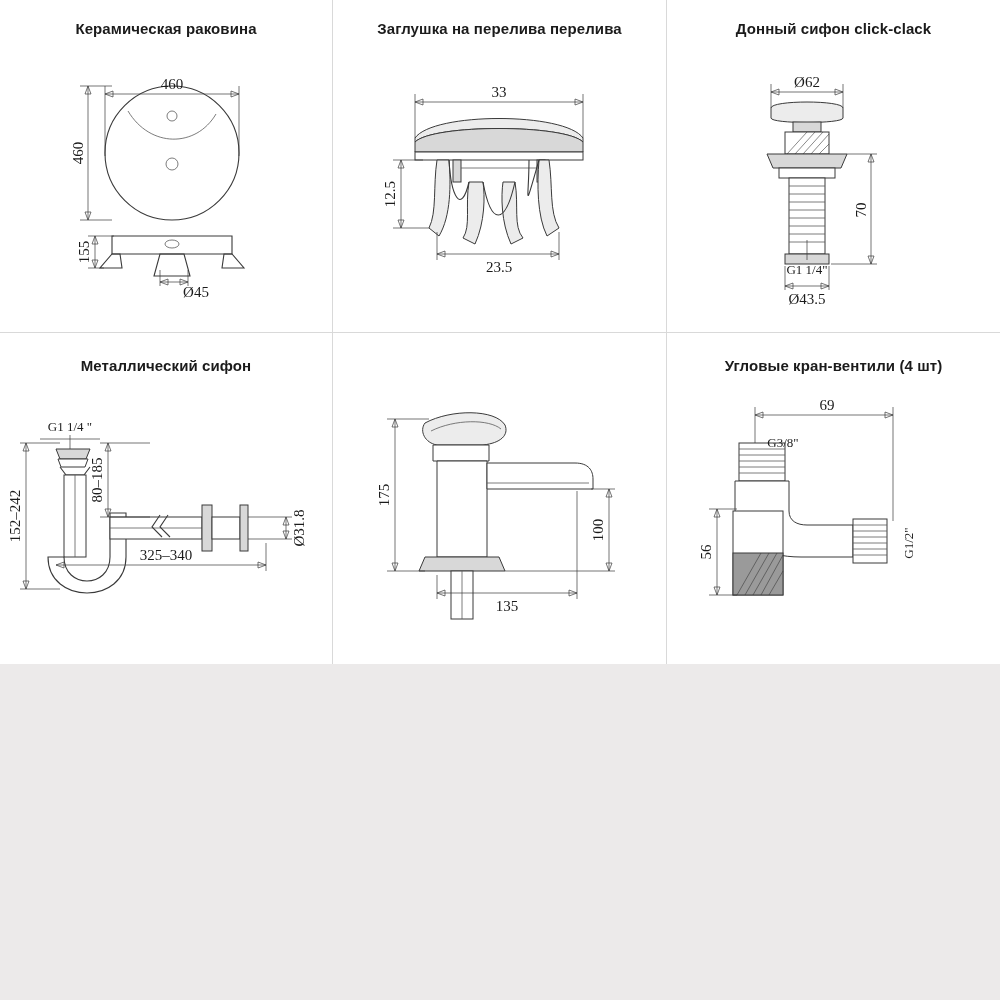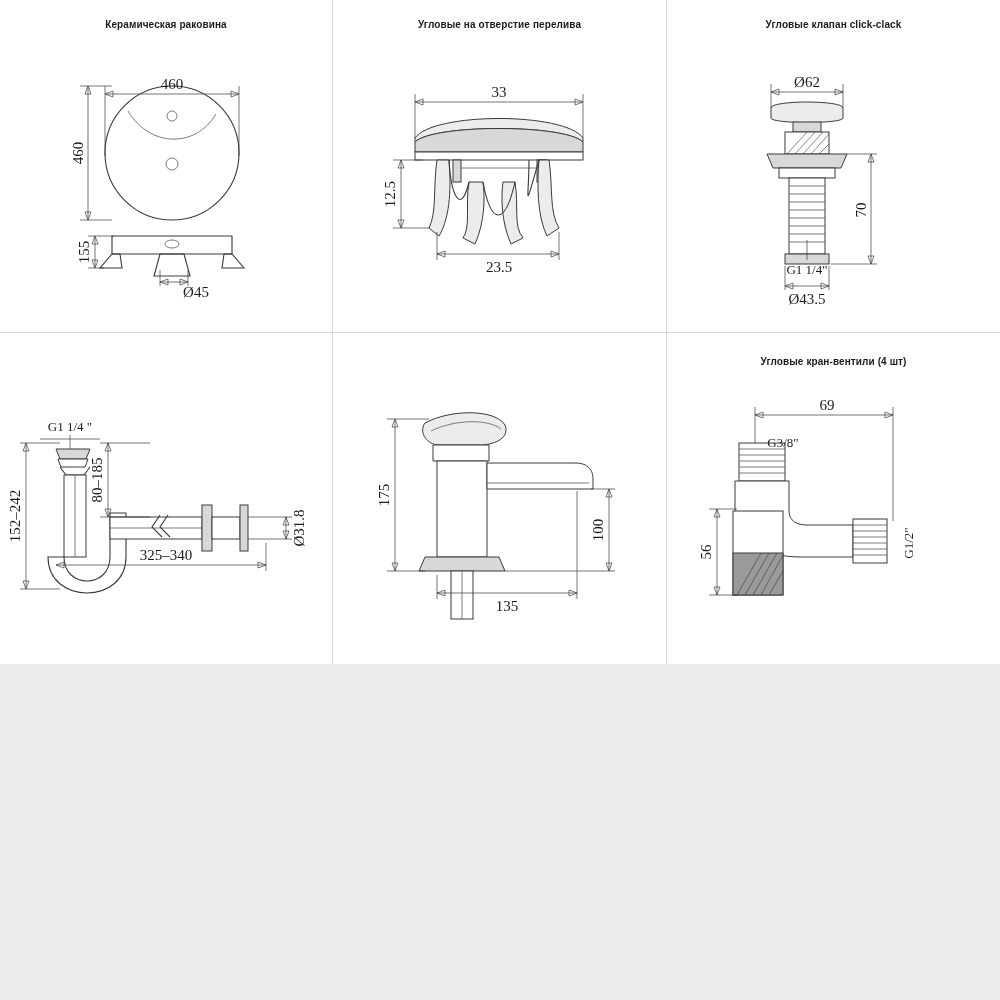--- a/index.html
+++ b/index.html
@@ -21,21 +21,21 @@
     position: absolute;
     background: #ffffff;
     box-sizing: border-box;
   }
   .cell-title {
     position: absolute;
     left: 0;
     right: 0;
     top: 18px;
     text-align: center;
-    font-size: 10px;
+    font-size: 15px;
     font-weight: bold;
     color: #1b1b1b;
     line-height: 1.42;
     letter-spacing: 0.1px;
   }
   .divider-v {
     position: absolute;
     width: 1px;
     background: #d9d9d9;
   }
@@ -114,21 +114,21 @@
       <line class="dim" x1="160" y1="226" x2="188" y2="226"></line>
       <path class="dim" d="M160 226 l8 -3 v6 z" fill="#3a3a3a"></path>
       <path class="dim" d="M188 226 l-8 -3 v6 z" fill="#3a3a3a"></path>
       <line class="dim" x1="160" y1="214" x2="160" y2="230"></line>
       <line class="dim" x1="188" y1="214" x2="188" y2="230"></line>
       <text class="dimtxt" x="196" y="241" text-anchor="middle">Ø45</text>
     </svg>
   </div>
 
   <div class="cell" style="left:333px; top:0; width:333px; height:332px;">
-    <div class="cell-title" style="padding:0 40px;">Угловые на отверстие перелива</div>
+    <div class="cell-title" style="padding:0 40px;">Заглушка на перелива перелива</div>
     <svg width="333" height="250" style="position:absolute; left:0; top:76px;">
 
       <path class="filllight" d="M82 62 C100 36 232 36 250 62 L250 66 C232 48 100 48 82 66 Z"></path>
       <path class="fillgrey" d="M82 66 C100 48 232 48 250 66 L250 76 L82 76 Z"></path>
       <rect class="fillwhite" x="82" y="76" width="168" height="8"></rect>
 
       <rect class="fillgrey" x="120" y="84" width="8" height="22"></rect>
       <rect class="fillgrey" x="204" y="84" width="8" height="22"></rect>
       <line class="ln-thin" x1="128" y1="92" x2="204" y2="92"></line>
 
@@ -157,21 +157,21 @@
       <line class="dim" x1="104" y1="178" x2="226" y2="178"></line>
       <path class="dim" d="M104 178 l8 -3 v6 z" fill="#3a3a3a"></path>
       <path class="dim" d="M226 178 l-8 -3 v6 z" fill="#3a3a3a"></path>
       <line class="dim" x1="104" y1="156" x2="104" y2="184"></line>
       <line class="dim" x1="226" y1="156" x2="226" y2="184"></line>
       <text class="dimtxt" x="166" y="196" text-anchor="middle">23.5</text>
     </svg>
   </div>
 
   <div class="cell" style="left:667px; top:0; width:333px; height:332px;">
-    <div class="cell-title">Угловые клапан click-clack</div>
+    <div class="cell-title">Донный сифон click-clack</div>
     <svg width="333" height="260" style="position:absolute; left:0; top:60px;">
 
       <path class="filllight" d="M104 48 C104 40 176 40 176 48 L176 58 C176 64 104 64 104 58 Z"></path>
       <rect class="fillgrey" x="126" y="62" width="28" height="10"></rect>
 
       <rect class="fillwhite" x="118" y="72" width="44" height="22"></rect>
       <g class="hatch">
         <line x1="120" y1="94" x2="140" y2="72"></line>
         <line x1="128" y1="94" x2="148" y2="72"></line>
         <line x1="136" y1="94" x2="156" y2="72"></line>
@@ -215,20 +215,21 @@
       <line class="dim" x1="118" y1="226" x2="162" y2="226"></line>
       <path class="dim" d="M118 226 l8 -3 v6 z" fill="#3a3a3a"></path>
       <path class="dim" d="M162 226 l-8 -3 v6 z" fill="#3a3a3a"></path>
       <line class="dim" x1="118" y1="206" x2="118" y2="230"></line>
       <line class="dim" x1="162" y1="206" x2="162" y2="230"></line>
       <text class="dimtxt" x="140" y="244" text-anchor="middle">Ø43.5</text>
     </svg>
   </div>
 
   <div class="cell" style="left:0; top:333px; width:332px; height:331px;">
+    <div class="cell-title" style="top:22px;">Металлический сифон</div>
     <svg width="332" height="270" style="position:absolute; left:0; top:60px;">
 
       <path class="fillgrey" d="M56 56 h34 l-4 10 h-26 z"></path>
       <path class="fillwhite" d="M58 66 h30 l-3 8 h-24 z"></path>
       <path class="ln" d="M60 74 l6 8 h18 l6 -8"></path>
 
       <rect class="fillwhite" x="64" y="82" width="22" height="82"></rect>
       <line class="ln-thin" x1="75" y1="82" x2="75" y2="164"></line>
 
       <path class="ln" d="M64 164 C64 196 110 196 110 164 L110 120 h16 v44 C126 212 48 212 48 164 Z" fill="#ffffff"></path>

